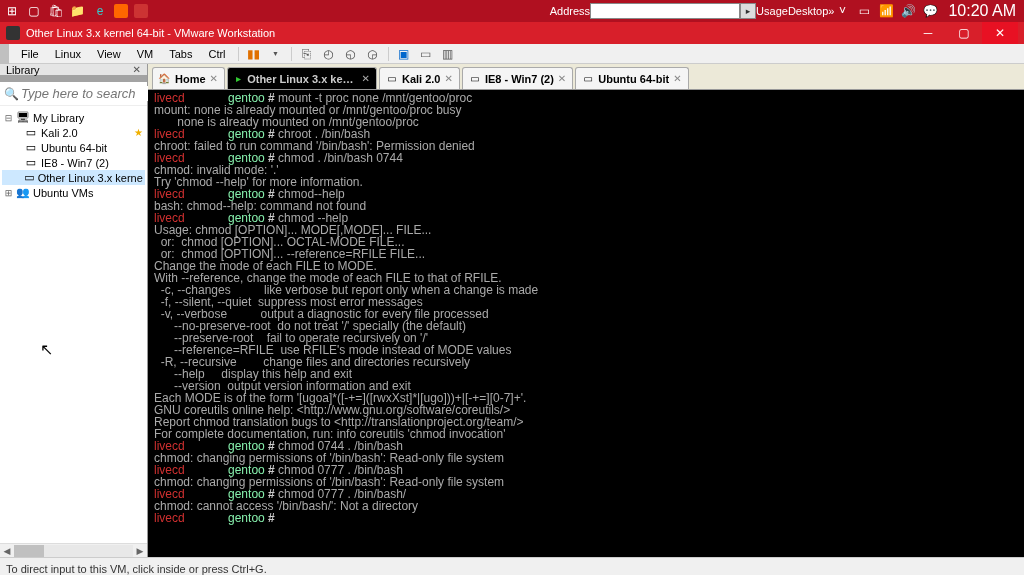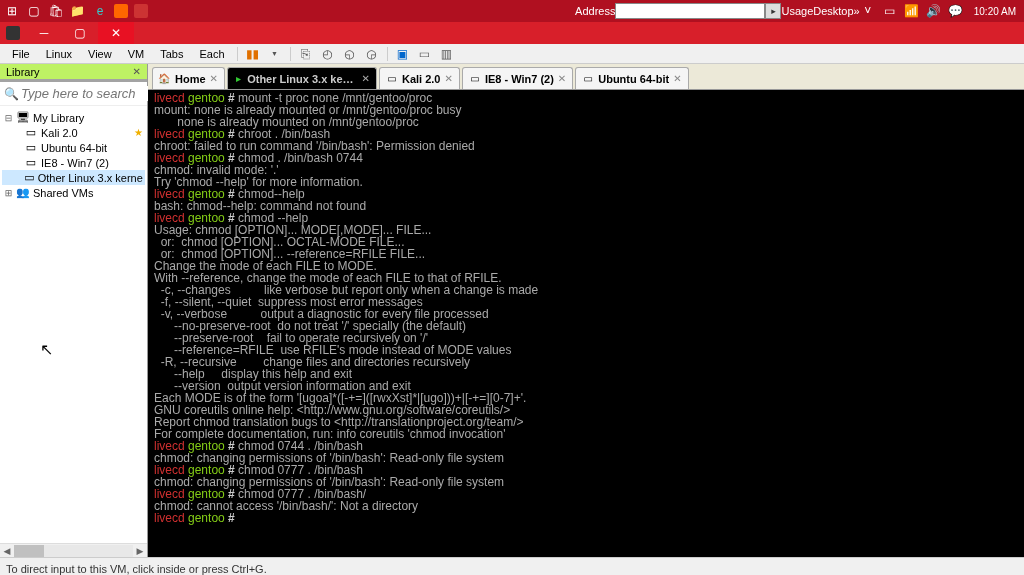--- a/index.html
+++ b/index.html
@@ -6,38 +6,38 @@
 body { width: 1024px; height: 575px; overflow: hidden; background: #c0c0c0; font-size: 11px; }
 
 .taskbar { height: 22px; background: #b01020; display: flex; align-items: center; padding: 0 4px; color: #fff; }
 .taskbar .tb-left { display: flex; gap: 6px; align-items: center; }
 .taskbar .tb-icon { width: 16px; height: 16px; display: flex; align-items: center; justify-content: center; font-size: 12px; }
 .taskbar .tb-spacer { flex: 1; }
 .taskbar .addr { display: flex; align-items: center; gap: 0; font-size: 11px; }
 .taskbar .addr input { width: 150px; height: 16px; background: #fff; border: 1px solid #888; font-size: 10px; padding: 0 2px; }
 .taskbar .addr-go { width: 16px; height: 16px; background: #ddd; border: 1px solid #888; display:flex;align-items:center;justify-content:center;font-size:9px;color:#333; }
 .taskbar .tb-right { display: flex; align-items: center; gap: 6px; font-size: 11px; }
-.taskbar .clock { font-size: 10px; padding: 0 4px; }
+.taskbar .clock { font-size: 16px; padding: 0 4px; }
 
 .titlebar { height: 22px; background: #d81f2a; display: flex; align-items: center; color: #fff; padding: 0 6px; font-size: 11px; }
 .titlebar .title-icon { width: 14px; height: 14px; background: #333; margin-right: 6px; border-radius: 2px; }
 .titlebar .title-text { flex: 1; }
 .titlebar .winbtn { width: 36px; height: 22px; display: flex; align-items: center; justify-content: center; font-size: 12px; }
 .titlebar .winbtn.close { background: #e81123; }
 
-.menubar { height: 20px; background: #f0f0f0; border-bottom: 1px solid #ccc; display: flex; align-items: center; padding: 0 4px; font-size: 11px; }
+.menubar { height: 20px; background: #f0f0f0; border-bottom: 1px solid #ccc; display: flex; align-items: center; padding: 0 4px; font-size: 11px; margin-left: 9px; }
 .menubar .menu-item { padding: 2px 8px; cursor: default; }
 .menubar .sep { width: 1px; height: 14px; background: #ccc; margin: 0 4px; }
 .menubar .tool-icon { width: 18px; height: 18px; margin: 0 2px; display: flex; align-items: center; justify-content: center; color: #555; font-size: 12px; border: 1px solid transparent; }
 .menubar .tool-icon.pause { color: #e07000; }
 
 .content { display: flex; height: calc(575px - 22px - 22px - 20px - 18px); }
 
 .sidebar { width: 148px; background: #fff; border-right: 1px solid #999; display: flex; flex-direction: column; }
-.sidebar .lib-hdr { height: 18px; border-bottom: 3px solid #a3a3a3; padding: 2px 6px; font-size: 11px; display: flex; align-items: center; justify-content: space-between; background:#bef264; }
+.sidebar .lib-hdr { height: 18px; border-bottom: 7px solid #a3a3a3; padding: 2px 6px; font-size: 11px; display: flex; align-items: center; justify-content: space-between; background:#e5e5e5; }
 .sidebar .lib-hdr .x { font-size: 10px; color: #555; }
 .sidebar .search { padding: 4px; border-bottom: 1px solid #eee; display: flex; align-items: center; gap: 2px; }
 .sidebar .search .mag { font-size: 12px; color: #888; }
 .sidebar .search input { flex: 1; border: none; font-size: 13px; color: #888; font-style: italic; outline: none; }
 .sidebar .search .dd { font-size: 8px; color: #666; }
 .sidebar .tree { flex: 1; padding: 4px 2px; font-size: 11px; overflow: hidden; }
 .tree .tree-item { display: flex; align-items: center; padding: 1px 2px; white-space: nowrap; gap: 3px; }
 .tree .tree-item .exp { width: 9px; font-size: 9px; color: #666; text-align: center; }
 .tree .tree-item .node-icon { width: 14px; text-align: center; font-size: 11px; }
 .tree .tree-item.child { padding-left: 22px; }
@@ -52,21 +52,21 @@
 .tabs { height: 26px; background: #ece9d8; border-bottom: 1px solid #999; display: flex; align-items: flex-end; padding: 0 4px; gap: 2px; }
 .tab { height: 22px; background: #f5f5f5; border: 1px solid #aaa; border-bottom: none; border-radius: 3px 3px 0 0; display: flex; align-items: center; padding: 0 6px; font-size: 11px; gap: 4px; max-width: 150px; }
 .tab .tab-icon { width: 12px; height: 12px; font-size: 10px; display:flex;align-items:center;justify-content:center; }
 .tab .tab-label { overflow: hidden; text-overflow: ellipsis; white-space: nowrap; font-weight: bold; }
 .tab .tab-x { font-size: 10px; color: #888; }
 .tab.active { background: #000; color: #ccc; }
 .tab.active .tab-x { color: #aaa; }
 
 .terminal { flex: 1; background: #000; padding: 2px 6px; font-family: "Courier New", monospace; font-size: 12px; line-height: 12px; color: #aaa; overflow: hidden; white-space: pre; }
 .terminal .r { color: #d03030; }
-.terminal .b { color: #84cc16; }
+.terminal .b { color: #86efac; padding-left: 40px; }
 .terminal .w { color: #cccccc; font-weight: bold; }
 .terminal .n { color: #aaa; }
 
 .statusbar { height: 23px; background: #f0f0f0; border-top: 1px solid #ccc; font-size: 11px; display: flex; align-items: center; padding: 0 6px; color: #333; }
 
 .mouse-cursor { position: absolute; left: 40px; top: 340px; font-size: 16px; color: #000; pointer-events: none; }
 </style>
 </head>
 <body>
 
@@ -94,32 +94,33 @@
     <span class="tb-icon">▭</span>
     <span class="tb-icon">📶</span>
     <span class="tb-icon">🔊</span>
     <span class="tb-icon">💬</span>
     <span class="clock">10:20 AM</span>
   </div>
 </div>
 
 <div class="titlebar">
   <span class="title-icon"></span>
+  <span class="title-text">Other Linux 3.x kernel 64-bit - VMware Workstation</span>
   <span class="winbtn">─</span>
   <span class="winbtn">▢</span>
   <span class="winbtn close">✕</span>
 </div>
 
 <div class="menubar">
   <span class="menu-item">File</span>
   <span class="menu-item">Linux</span>
   <span class="menu-item">View</span>
   <span class="menu-item">VM</span>
   <span class="menu-item">Tabs</span>
-  <span class="menu-item">Each</span>
+  <span class="menu-item">Ctrl</span>
   <span class="sep"></span>
   <span class="tool-icon pause">▮▮</span>
   <span class="tool-icon" style="font-size:7px">▼</span>
   <span class="sep"></span>
   <span class="tool-icon">⎘</span>
   <span class="tool-icon">◴</span>
   <span class="tool-icon">◵</span>
   <span class="tool-icon">◶</span>
   <span class="sep"></span>
   <span class="tool-icon" style="color:#06c">▣</span>
@@ -157,21 +158,21 @@
         <span class="node-icon">▭</span>
         <span>IE8 - Win7 (2)</span>
       </div>
       <div class="tree-item child selected">
         <span class="node-icon">▭</span>
         <span style="overflow:hidden;text-overflow:clip">Other Linux 3.x kernel 64-bit</span>
       </div>
       <div class="tree-item">
         <span class="exp">⊞</span>
         <span class="node-icon">👥</span>
-        <span>Shared VMs</span>
+        <span>Ubuntu VMs</span>
       </div>
     </div>
     <div class="hscroll">
       <span class="harrow">◀</span>
       <div class="htrack">
           <div class="hthumb"></div>
         </div>
       <span class="harrow">▶</span>
     </div>
   </div>

